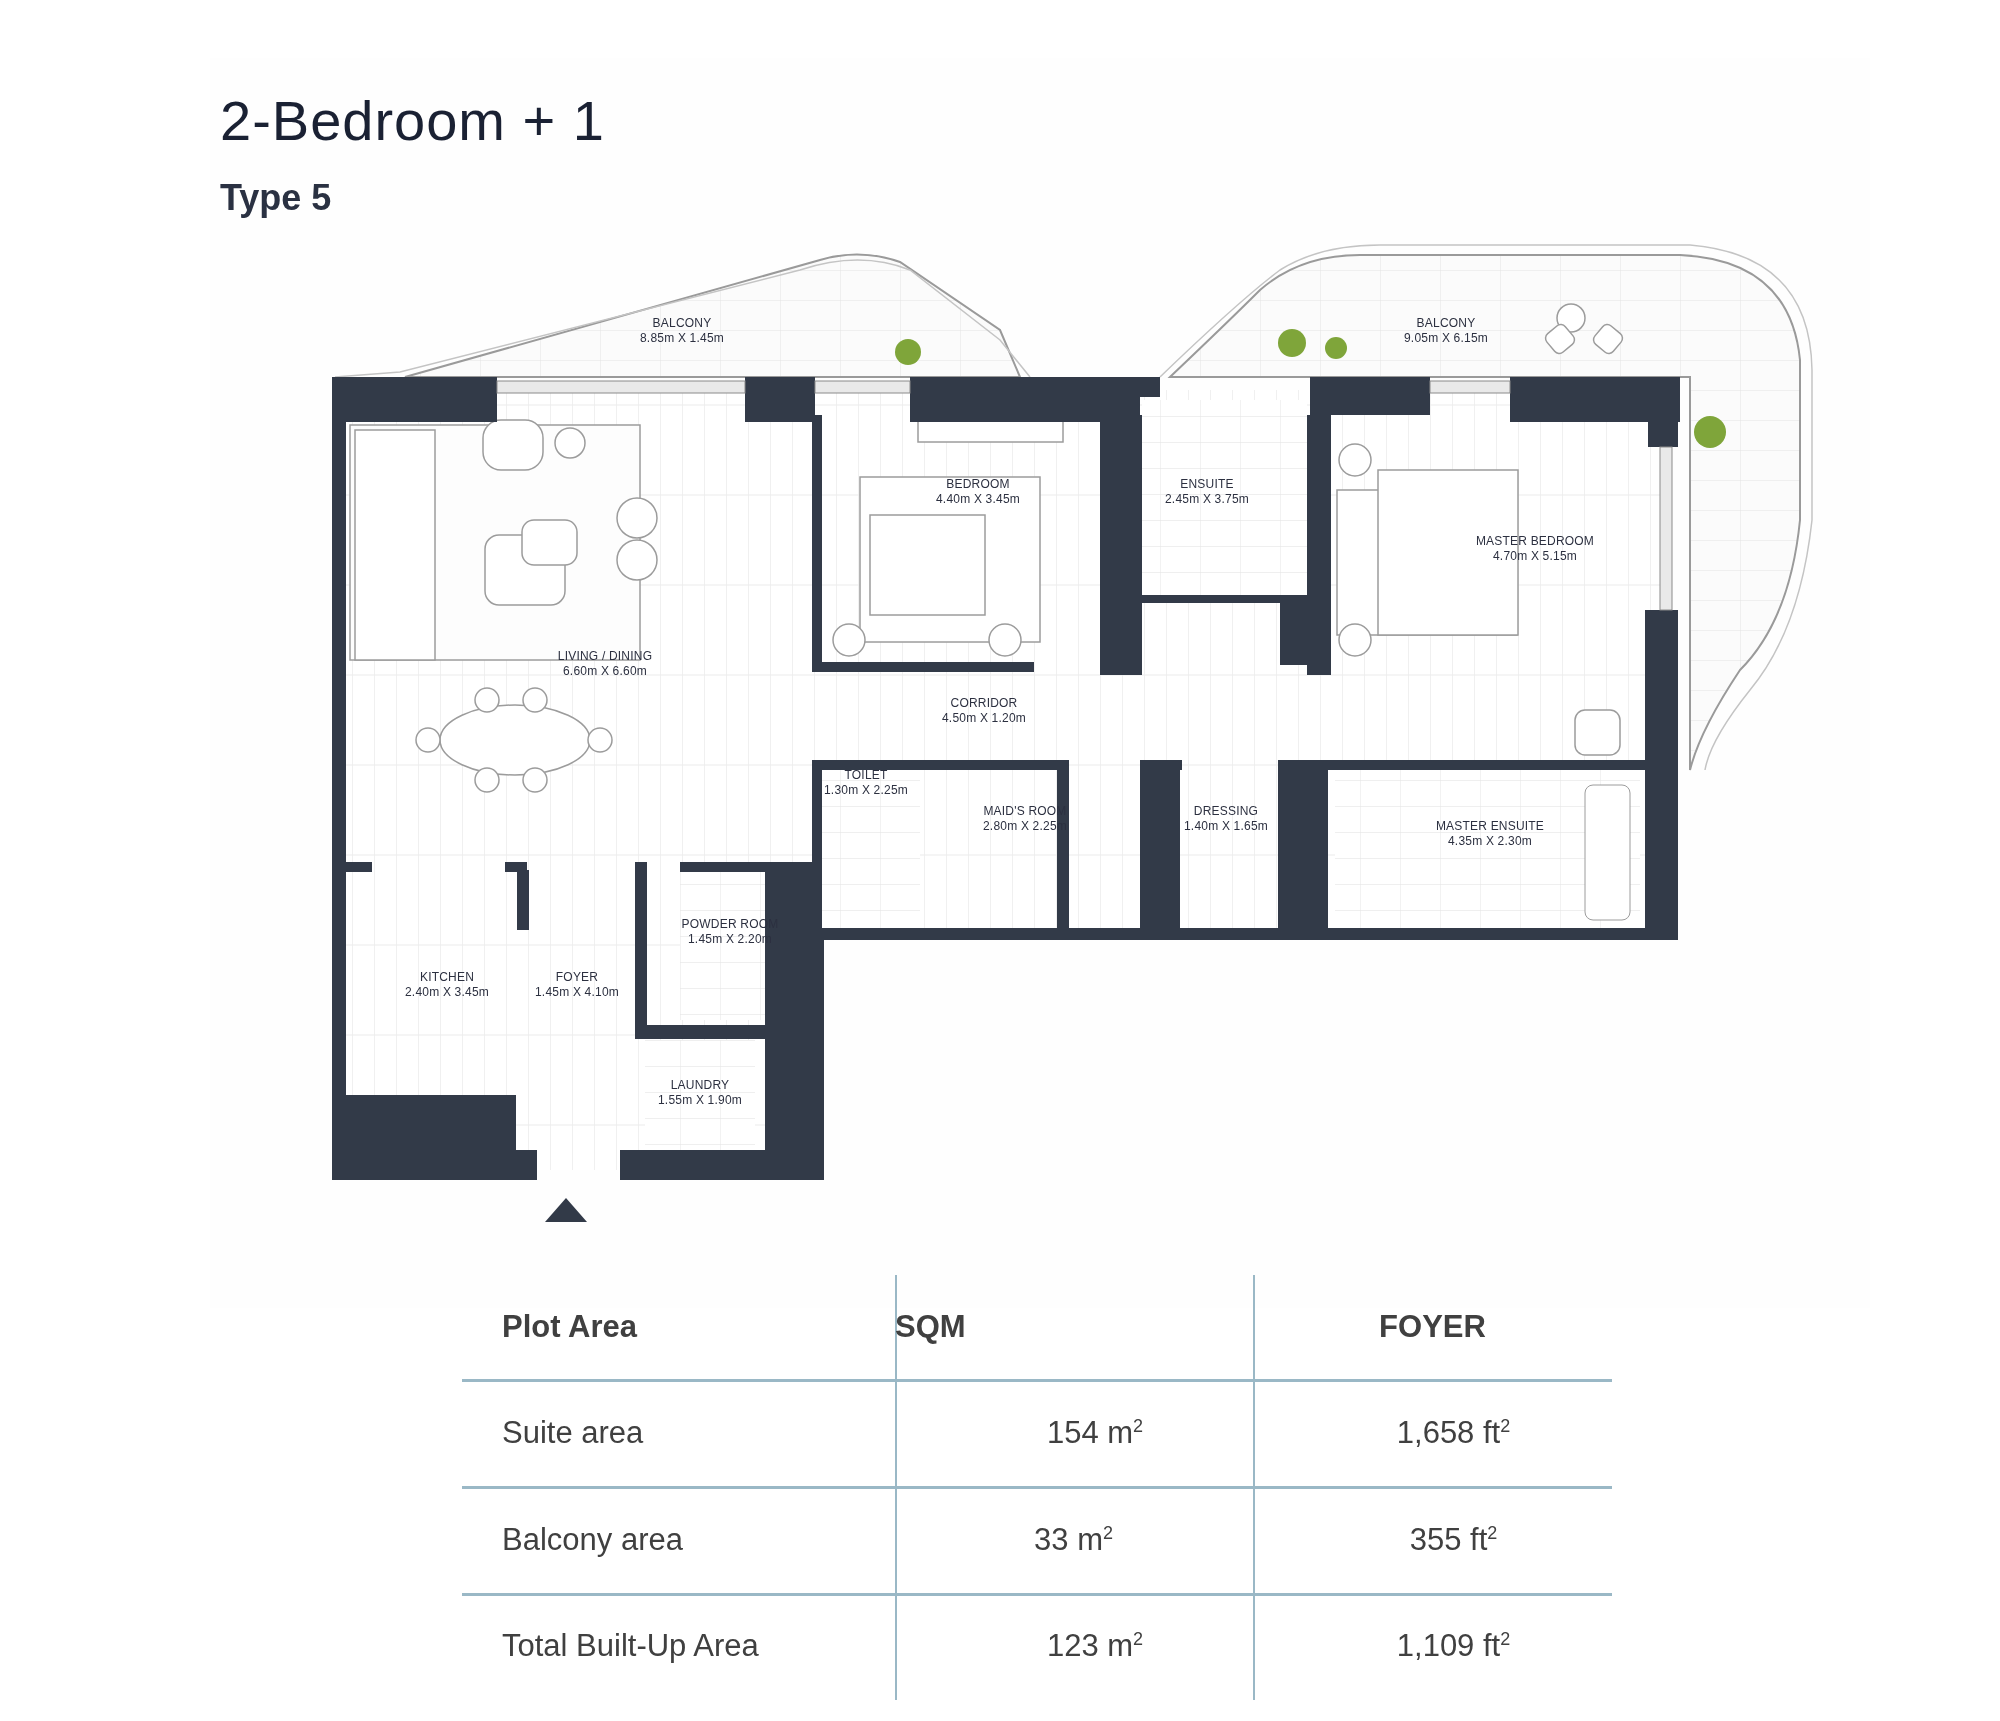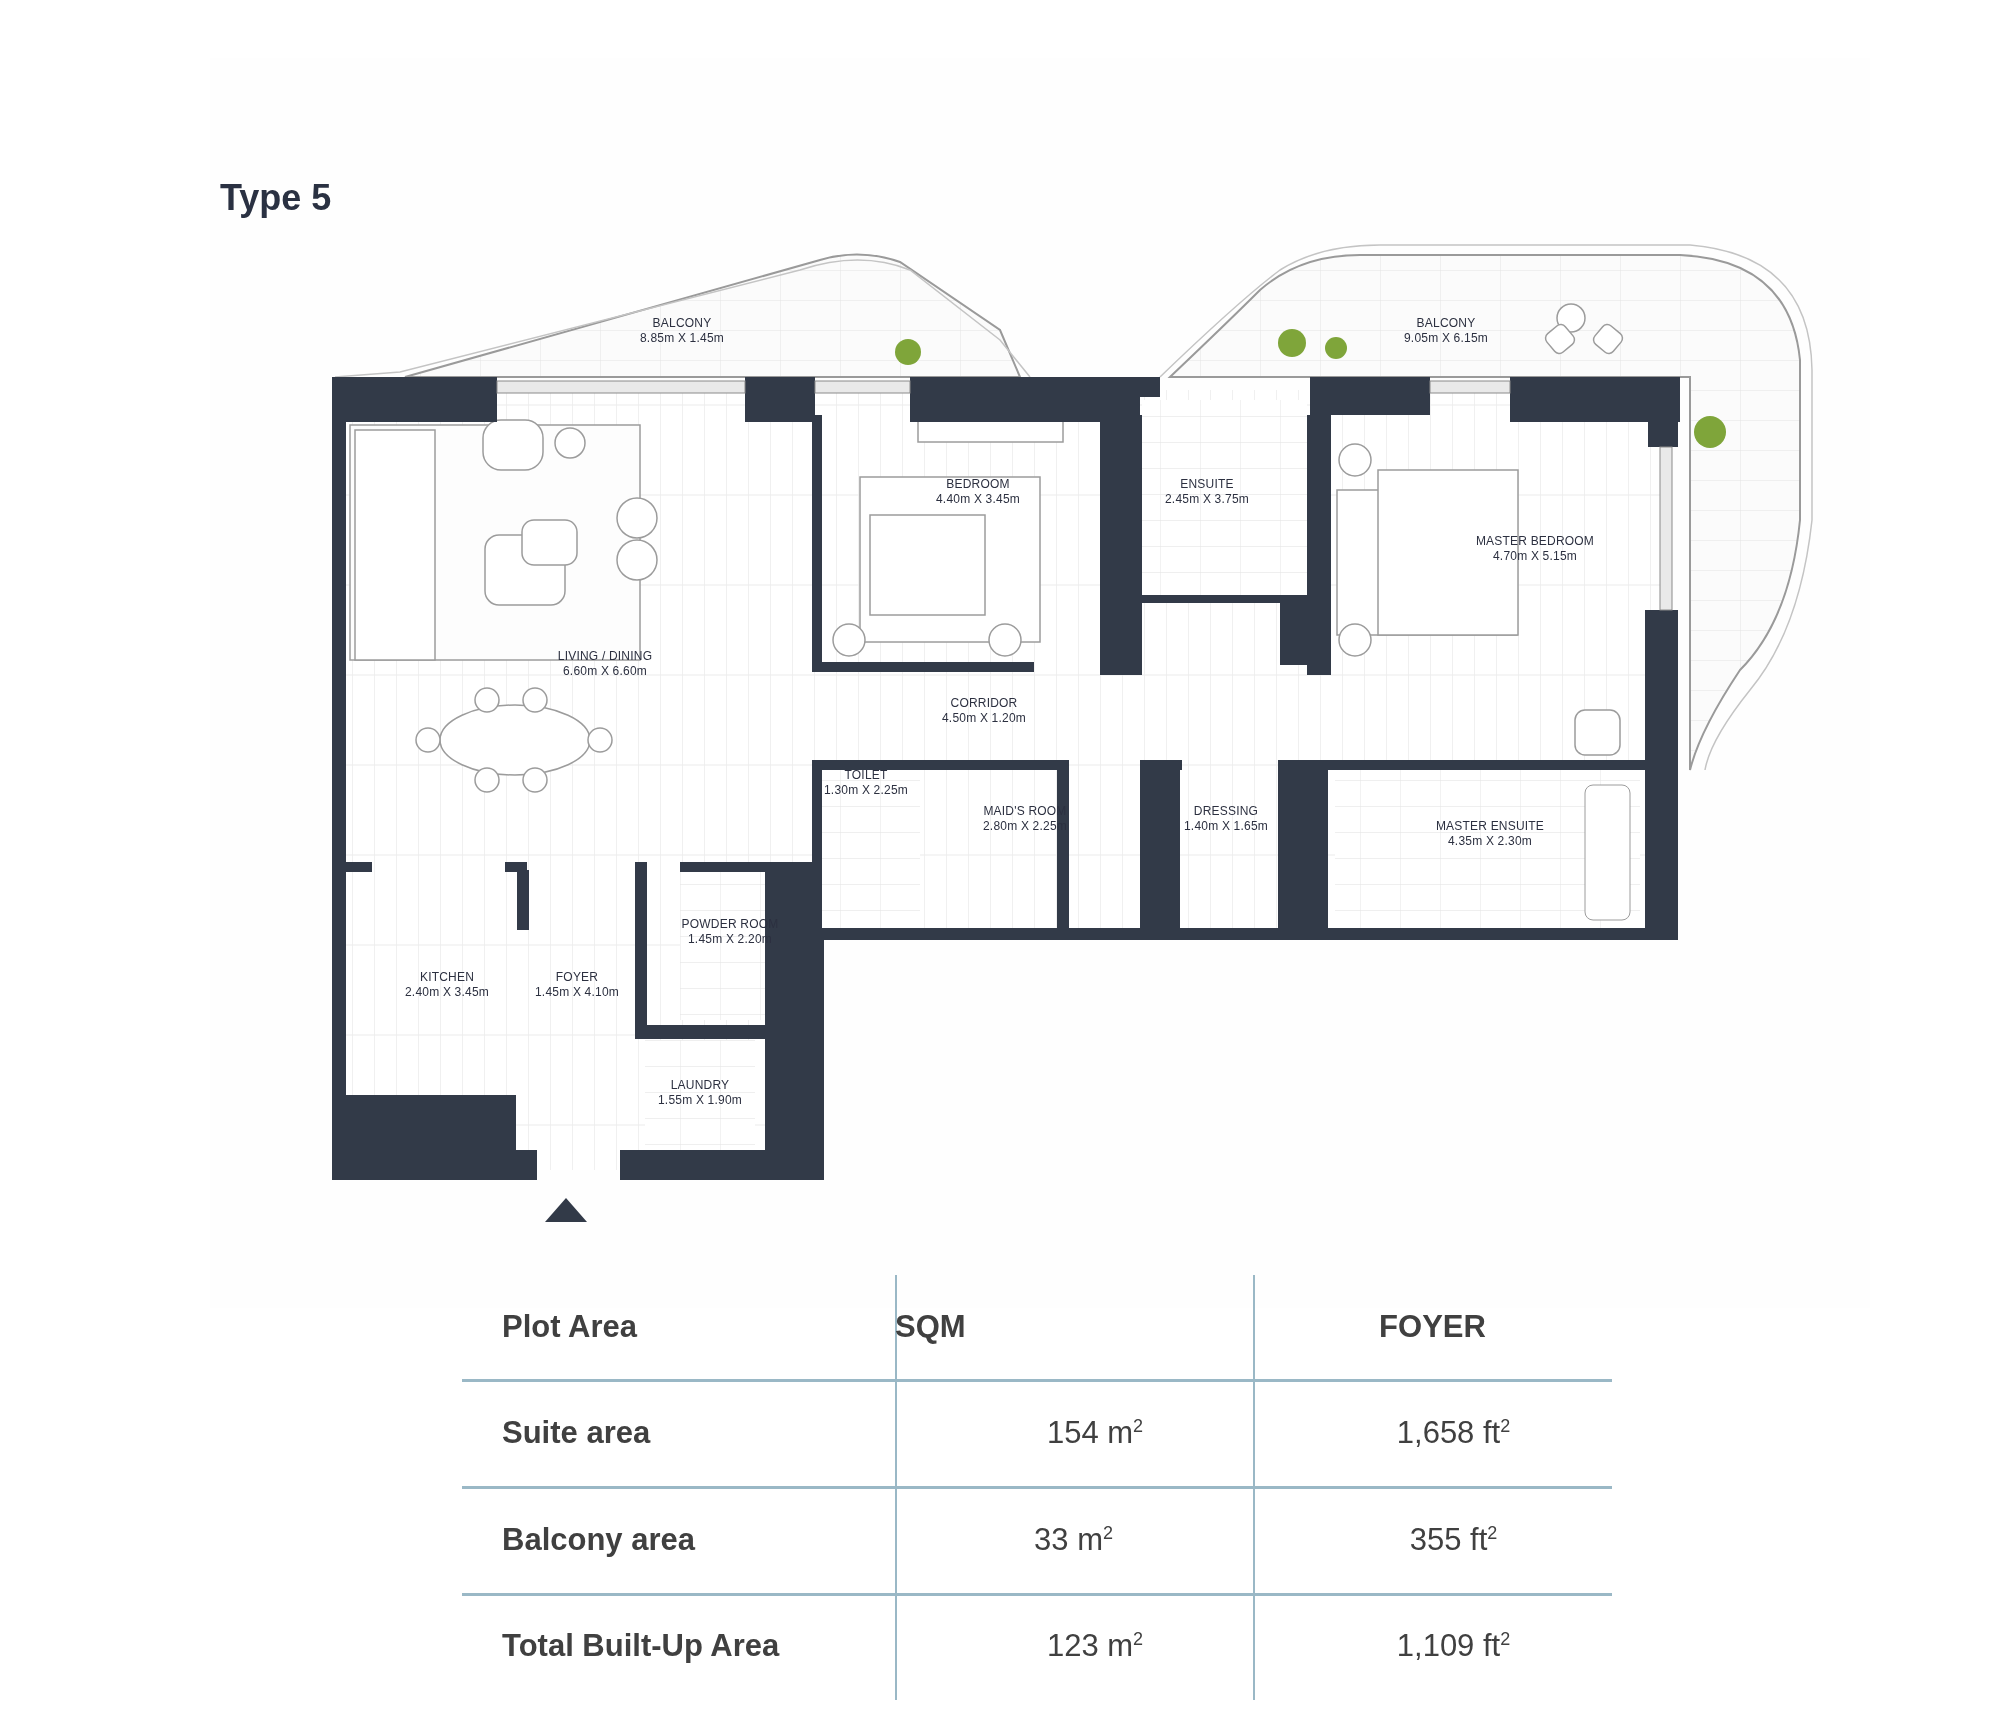--- a/index.html
+++ b/index.html
@@ -6,32 +6,33 @@
   body{width:2000px;height:1721px;position:relative;overflow:hidden;font-family:"Liberation Sans","DejaVu Sans",sans-serif;color:#1a2133;}
   .panel{position:absolute;left:0;top:0;width:2000px;height:1721px;background:#ffffff;}
   .sheet{position:absolute;left:210px;top:58px;width:1660px;height:1250px;background:#fefefe;}
   .title{position:absolute;left:220px;top:88px;font-size:56px;font-weight:300;letter-spacing:1px;color:#1a2133;}
   .subtitle{position:absolute;left:220px;top:177px;font-size:36px;font-weight:700;color:#2a3142;}
   svg.plan{position:absolute;left:0;top:0;}
   .rlabel{font-family:"Liberation Sans",sans-serif;font-size:12px;fill:#2c3040;text-anchor:middle;letter-spacing:0.2px;}
   .table{position:absolute;left:462px;top:1275px;width:1150px;height:425px;}
   .tcell{position:absolute;font-size:31px;color:#404040;}
   .tcell.hdr{font-weight:bold;}
-  .tcell.rowlbl{font-weight:bold;left:40px;}
+  .tcell.rowlbl{font-weight:normal;left:40px;}
   .tcell.num{text-align:center;font-weight:normal;padding-left:21px;}
   .hline{position:absolute;left:0;width:1150px;height:3px;background:#9ab8c6;}
   .vline{position:absolute;top:0;width:2px;height:425px;background:#9ab8c6;}
   sup{font-size:18px;}
 </style>
 </head>
 <body>
 
 <div class="panel">
   <div class="sheet"></div>
 
+  <div class="title">2-Bedroom + 1</div>
   <div class="subtitle">Type 5</div>
 
   <svg class="plan" width="2000" height="1721" viewBox="0 0 2000 1721">
     <defs>
       <pattern id="planks" width="22" height="90" patternUnits="userSpaceOnUse">
         <rect width="22" height="90" fill="#ffffff"></rect>
         <line x1="0" y1="0" x2="0" y2="90" stroke="#e2e2e2" stroke-width="1"></line>
         <line x1="0" y1="45" x2="22" y2="45" stroke="#ececec" stroke-width="1"></line>
       </pattern>
       <pattern id="tiles" width="40" height="26" patternUnits="userSpaceOnUse">

